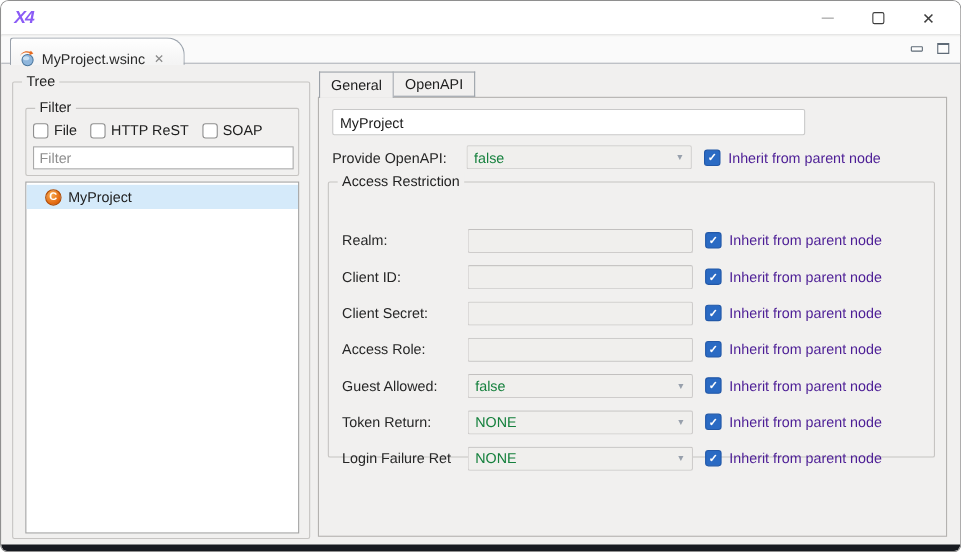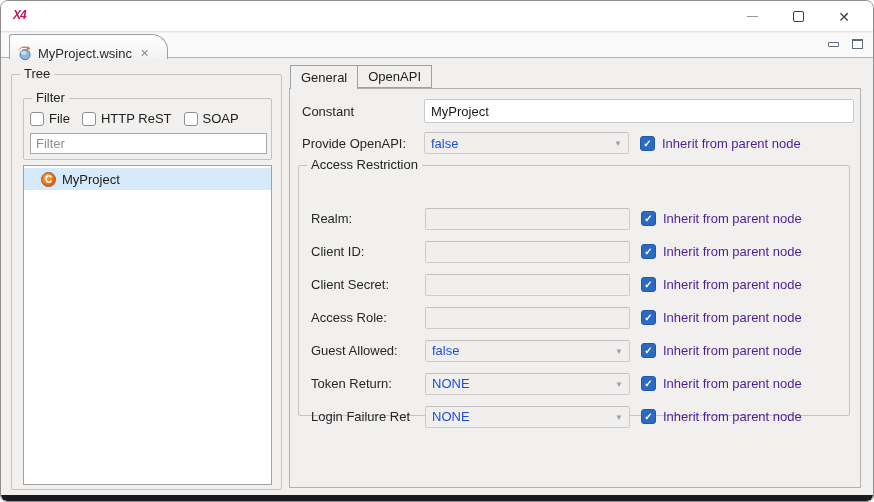--- a/index.html
+++ b/index.html
@@ -2,21 +2,21 @@
 <html><head>
 <meta charset="utf-8">
 <style>
   html,body{margin:0;padding:0;background:#ffffff;}
   *{box-sizing:border-box;}
   .stage{position:relative;width:874px;height:502px;font-family:"Liberation Sans",sans-serif;font-size:13px;color:#202020;}
   .window{position:absolute;inset:0;background:#f1f0ef;border:1px solid #8f8f8f;border-radius:8px 8px 7px 7px;overflow:hidden;}
 
   
   .titlebar{position:absolute;left:0;top:0;right:0;height:31px;background:#ffffff;border-bottom:1px solid #e4e4e4;}
-  .logo{position:absolute;left:12px;top:7px;font-size:12px;font-weight:800;letter-spacing:-1px;color:#be185d;font-style:italic;}
+  .logo{position:absolute;left:12px;top:7px;font-size:16px;font-weight:800;letter-spacing:-1px;color:#8b5cf6;font-style:italic;}
   .win-controls{position:absolute;right:6px;top:0;height:31px;display:flex;align-items:center;}
   .win-btn{width:46px;height:30px;display:flex;align-items:center;justify-content:center;cursor:default;}
   .glyph-min{width:11px;height:0;border-top:1.6px solid #9a9a9a;}
   .glyph-max{width:11px;height:11px;border:1.6px solid #3d3d3d;border-radius:2px;}
   .glyph-close{font-size:14px;color:#3d3d3d;line-height:1;}
 
   
   .tabstrip{position:absolute;left:0;top:32px;right:0;height:25px;background:#fafafa;border-bottom:1px solid #b0b4ba;}
   .etab{position:absolute;left:8px;top:33px;height:25px;z-index:3;display:flex;align-items:center;gap:6px;
         padding:12px 18px 0 7px;background:linear-gradient(#ffffff,#f3f3f3);
@@ -56,21 +56,21 @@
 
   .form-row{display:flex;align-items:center;height:32px;padding-left:12px;}
   .flabel{width:122px;color:#262626;flex:none;}
   .group-row{height:33px;}
   .group-row .flabel{width:114px;}
   .tinput{width:205px;height:22px;border:1px solid #cecccb;border-top-color:#c2c0bf;border-radius:2px;background:#f0efed;
           font-family:"Liberation Sans",sans-serif;font-size:13px;color:#9a9a9a;padding:0 6px;flex:none;}
   .tinput.wide{width:430px;height:24px;background:#ffffff;border:1px solid #c9c9c9;color:#1a1a1a;}
   .combo{position:relative;width:205px;height:22px;border:1px solid #cecccb;border-top-color:#c2c0bf;border-radius:2px;
          background:#f0efed;display:flex;align-items:center;flex:none;}
-  .combo-val{color:#1d4ed8;padding-left:6px;}
+  .combo-val{color:#15803d;padding-left:6px;}
   .combo-arrow{position:absolute;right:6px;top:50%;transform:translateY(-50%);font-size:8px;color:#98a0ac;}
   .inherit{display:flex;align-items:center;gap:7px;margin-left:11px;}
   .cb-checked{width:15px;height:15px;background:#2a6ac3;border:1px solid #2258a8;border-radius:3px;color:#ffffff;
               font-size:10px;font-weight:bold;display:flex;align-items:center;justify-content:center;flex:none;}
   .inherit-label{color:#4c1d95;}
   .ar-group{position:relative;margin:6px 12px 0 8px;width:552px;height:251px;border:1px solid #c6c4c2;border-radius:2px;padding-top:36px;}
 
   .bottom-edge{position:absolute;left:0;right:0;bottom:0;height:6px;background:#171a20;border-radius:0 0 6px 6px;}
 </style>
 </head>
@@ -146,21 +146,20 @@
         <span>General</span>
       </div>
       <div class="dtab inactive">
         <span>OpenAPI</span>
       </div>
     </div>
 
     <div class="detail-box">
 
       <div class="form-row">
-        <span class="flabel">Constant</span>
         <input class="tinput wide" value="MyProject" style="">
       </div>
 
       <div class="form-row">
         <span class="flabel">Provide OpenAPI:</span>
         <div class="combo">
           <span class="combo-val">false</span>
           <span class="combo-arrow">▼</span>
         </div>
         <span class="inherit">

